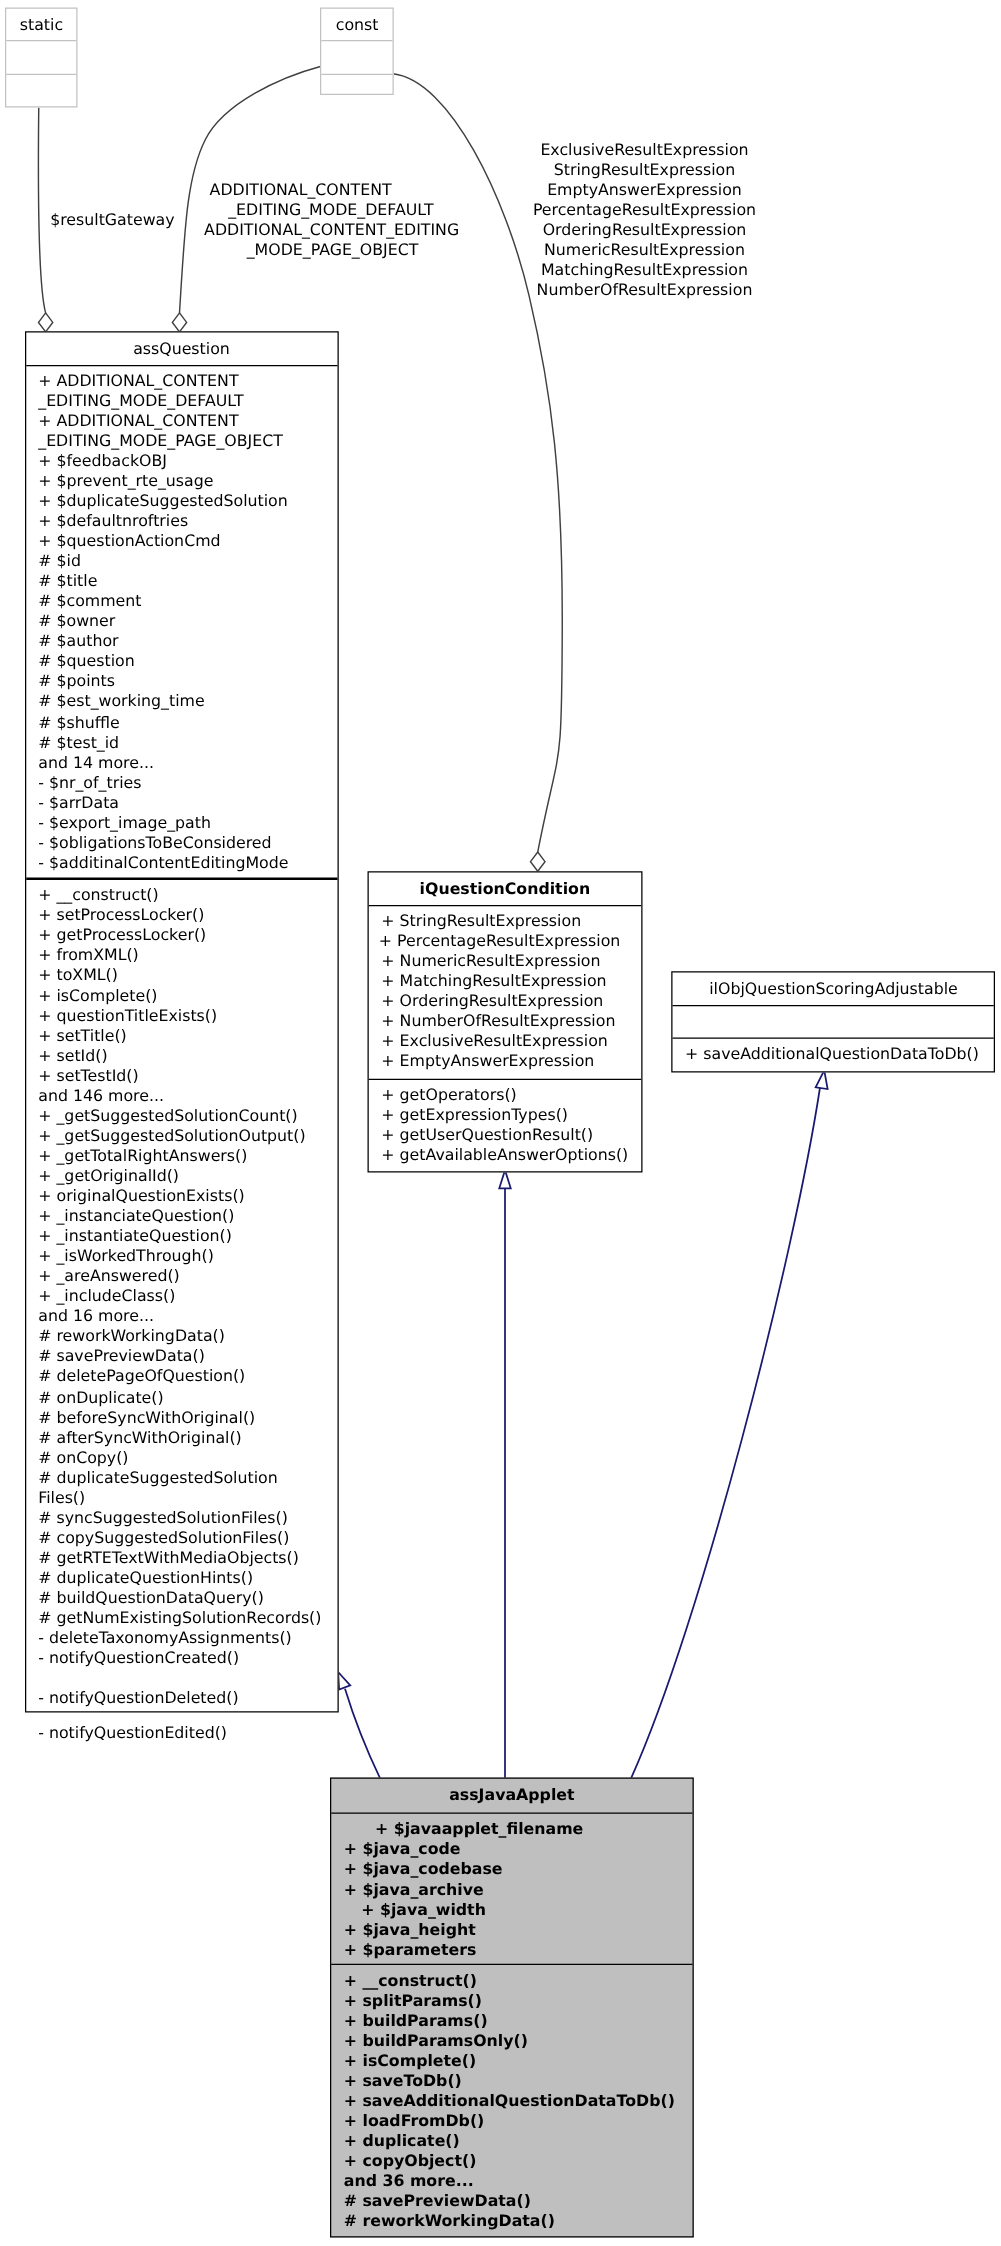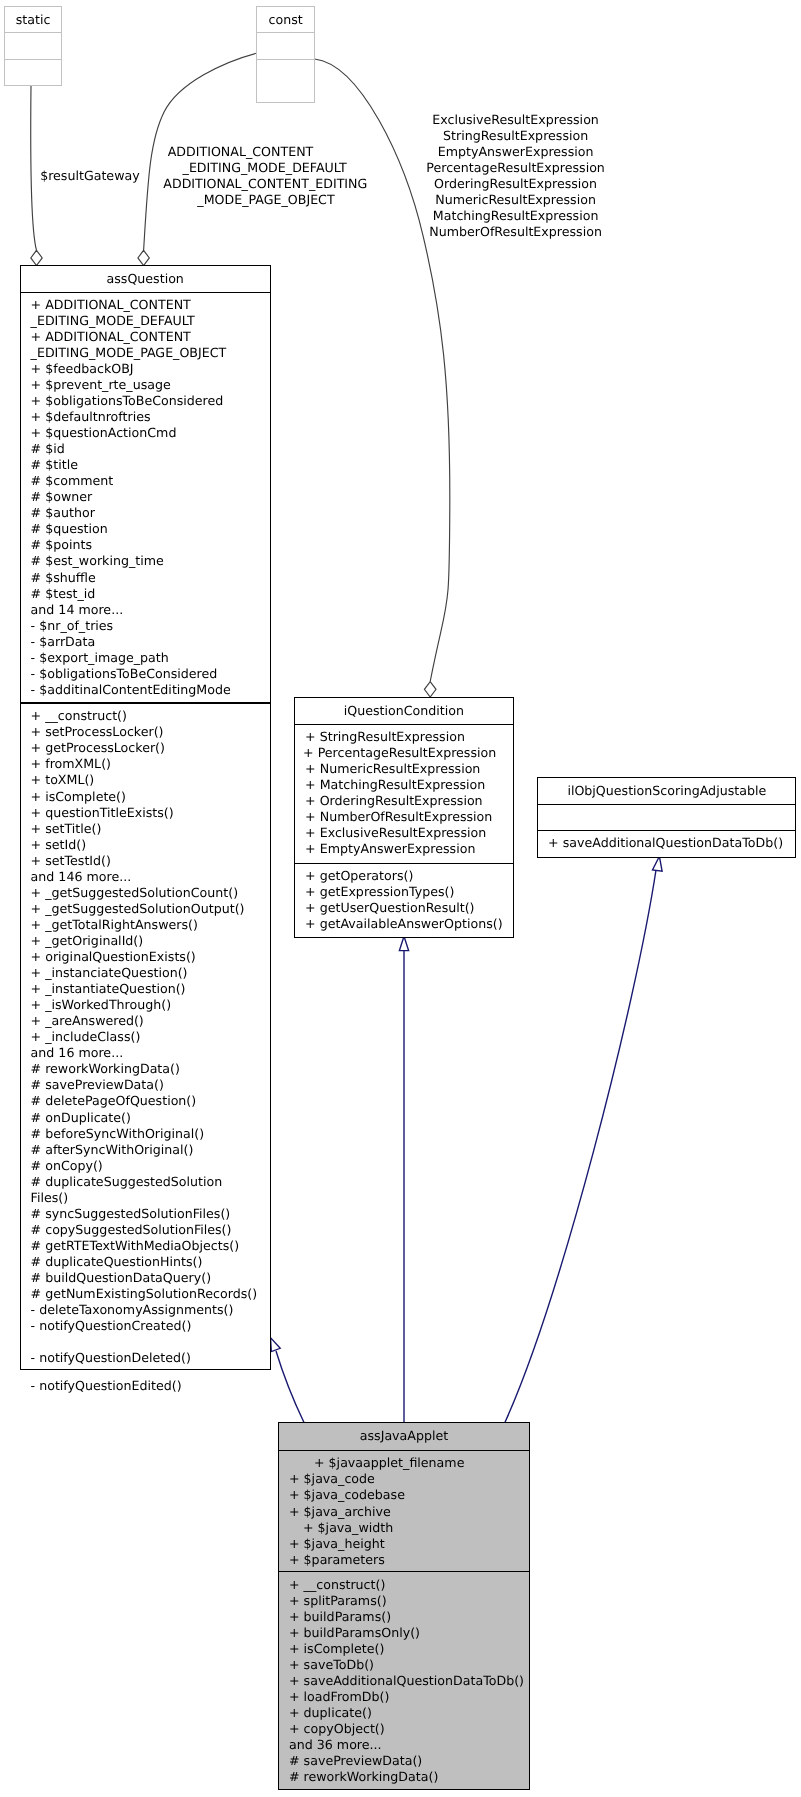--- a/index.html
+++ b/index.html
@@ -53,36 +53,36 @@
         <polygon points="659.4,856.3 652.5,869.9 662.1,871.2" fill="#ffffff" stroke="#191970" stroke-width="1.4"></polygon>
       </g>
     </svg>
 
   <div id="node-layer">
       <div class="node node-helper" style="left: 4.3px; top: 6px; width: 57.7px; height: 80.3px;">
         <div class="node-title" style="top: 4.8px;">static</div>
         <div class="node-divider" style="top: 25.28px;"></div>
         <div class="node-divider" style="top: 52.28px;"></div>
       </div>
-      <div class="node node-helper" style="left: 256.4px; top: 6px; width: 58.6px; height: 97px;">
+      <div class="node node-helper" style="left: 256.4px; top: 6px; width: 58.6px; height: 70px;">
         <div class="node-title" style="top: 4.8px;">const</div>
         <div class="node-divider" style="top: 24.98px;"></div>
         <div class="node-divider" style="top: 51.98px;"></div>
       </div>
       <div class="node node-class" style="left: 19.6px; top: 265.1px; width: 251.2px; height: 1105px;">
         <div class="node-title" style="top: 4.8px;">assQuestion</div>
         <div class="node-divider" style="top: 25.48px;"></div>
         <div class="node-divider" style="top: 436.08px;"></div>
         <div class="node-row" style="left: 10px; top: 30.6px;">+ ADDITIONAL_CONTENT</div>
         <div class="node-row" style="left: 10px; top: 46.65px;">_EDITING_MODE_DEFAULT</div>
         <div class="node-row" style="left: 10px; top: 62.7px;">+ ADDITIONAL_CONTENT</div>
         <div class="node-row" style="left: 10px; top: 78.75px;">_EDITING_MODE_PAGE_OBJECT</div>
         <div class="node-row" style="left: 10px; top: 94.8px;">+ $feedbackOBJ</div>
         <div class="node-row" style="left: 10px; top: 110.85px;">+ $prevent_rte_usage</div>
-        <div class="node-row" style="left: 10px; top: 126.9px;">+ $obligationsToBeConsidered</div>
+        <div class="node-row" style="left: 10px; top: 126.9px;">+ $duplicateSuggestedSolution</div>
         <div class="node-row" style="left: 10px; top: 142.95px;">+ $defaultnroftries</div>
         <div class="node-row" style="left: 10px; top: 159px;">+ $questionActionCmd</div>
         <div class="node-row" style="left: 10px; top: 175.05px;"># $id</div>
         <div class="node-row" style="left: 10px; top: 191.1px;"># $title</div>
         <div class="node-row" style="left: 10px; top: 207.15px;"># $comment</div>
         <div class="node-row" style="left: 10px; top: 223.2px;"># $owner</div>
         <div class="node-row" style="left: 10px; top: 239.25px;"># $author</div>
         <div class="node-row" style="left: 10px; top: 255.3px;"># $question</div>
         <div class="node-row" style="left: 10px; top: 271.35px;"># $points</div>
         <div class="node-row" style="left: 10px; top: 287.4px;"># $est_working_time</div>
@@ -130,21 +130,21 @@
         <div class="node-row" style="left: 10px; top: 971.85px;"># getRTETextWithMediaObjects()</div>
         <div class="node-row" style="left: 10px; top: 987.9px;"># duplicateQuestionHints()</div>
         <div class="node-row" style="left: 10px; top: 1003.95px;"># buildQuestionDataQuery()</div>
         <div class="node-row" style="left: 10px; top: 1020px;"># getNumExistingSolutionRecords()</div>
         <div class="node-row" style="left: 10px; top: 1036.05px;">- deleteTaxonomyAssignments()</div>
         <div class="node-row" style="left: 10px; top: 1052.1px;">- notifyQuestionCreated()</div>
         <div class="node-row" style="left: 10px; top: 1112px;">- notifyQuestionEdited()</div>
         <div class="node-row" style="left: 10px; top: 1084.2px;">- notifyQuestionDeleted()</div>
       </div>
       <div class="node node-class" style="left: 294.1px; top: 697.25px; width: 219.6px; height: 240.3px;">
-        <div class="node-title" style="top: 4.8px;">iQuestionCondition</div>
+        <div class="node-title" style="top: 4.8px; font-weight: bold;">iQuestionCondition</div>
         <div class="node-divider" style="top: 25.38px;"></div>
         <div class="node-divider" style="top: 164.38px;"></div>
         <div class="node-row" style="left: 10px; top: 30.5px;">+ StringResultExpression</div>
         <div class="node-row" style="left: 8px; top: 46.55px;">+ PercentageResultExpression</div>
         <div class="node-row" style="left: 10px; top: 62.6px;">+ NumericResultExpression</div>
         <div class="node-row" style="left: 10px; top: 78.65px;">+ MatchingResultExpression</div>
         <div class="node-row" style="left: 10px; top: 94.7px;">+ OrderingResultExpression</div>
         <div class="node-row" style="left: 10px; top: 110.75px;">+ NumberOfResultExpression</div>
         <div class="node-row" style="left: 10px; top: 126.8px;">+ ExclusiveResultExpression</div>
         <div class="node-row" style="left: 10px; top: 142.85px;">+ EmptyAnswerExpression</div>
@@ -152,21 +152,21 @@
         <div class="node-row" style="left: 10px; top: 185.55px;">+ getExpressionTypes()</div>
         <div class="node-row" style="left: 10px; top: 201.6px;">+ getUserQuestionResult()</div>
         <div class="node-row" style="left: 10px; top: 217.65px;">+ getAvailableAnswerOptions()</div>
       </div>
       <div class="node node-class" style="left: 537.1px; top: 777.25px; width: 259.4px; height: 80.3px;">
         <div class="node-title" style="top: 4.8px;">ilObjQuestionScoringAdjustable</div>
         <div class="node-divider" style="top: 25.38px;"></div>
         <div class="node-divider" style="top: 51.48px;"></div>
         <div class="node-row" style="left: 10px; top: 56.6px;">+ saveAdditionalQuestionDataToDb()</div>
       </div>
-      <div class="node node-class node-highlighted" style="left: 278px; top: 1422.4px; width: 252px; height: 367.7px;">
+      <div class="node node-class node-highlighted" style="left: 264px; top: 1422.4px; width: 291px; height: 367.7px; font-weight: bold;">
         <div class="node-title" style="top: 4.8px;">assJavaApplet</div>
         <div class="node-divider" style="top: 26.18px;"></div>
         <div class="node-divider" style="top: 147.48px;"></div>
         <div class="node-row" style="left: 10px; top: 32px; margin-left: 25px;">+ $javaapplet_filename</div>
         <div class="node-row" style="left: 10px; top: 48.05px;">+ $java_code</div>
         <div class="node-row" style="left: 10px; top: 64.1px;">+ $java_codebase</div>
         <div class="node-row" style="left: 10px; top: 80.15px;">+ $java_archive</div>
         <div class="node-row" style="left: 10px; top: 96.2px; margin-left: 14px;">+ $java_width</div>
         <div class="node-row" style="left: 10px; top: 112.25px;">+ $java_height</div>
         <div class="node-row" style="left: 10px; top: 128.3px;">+ $parameters</div>

